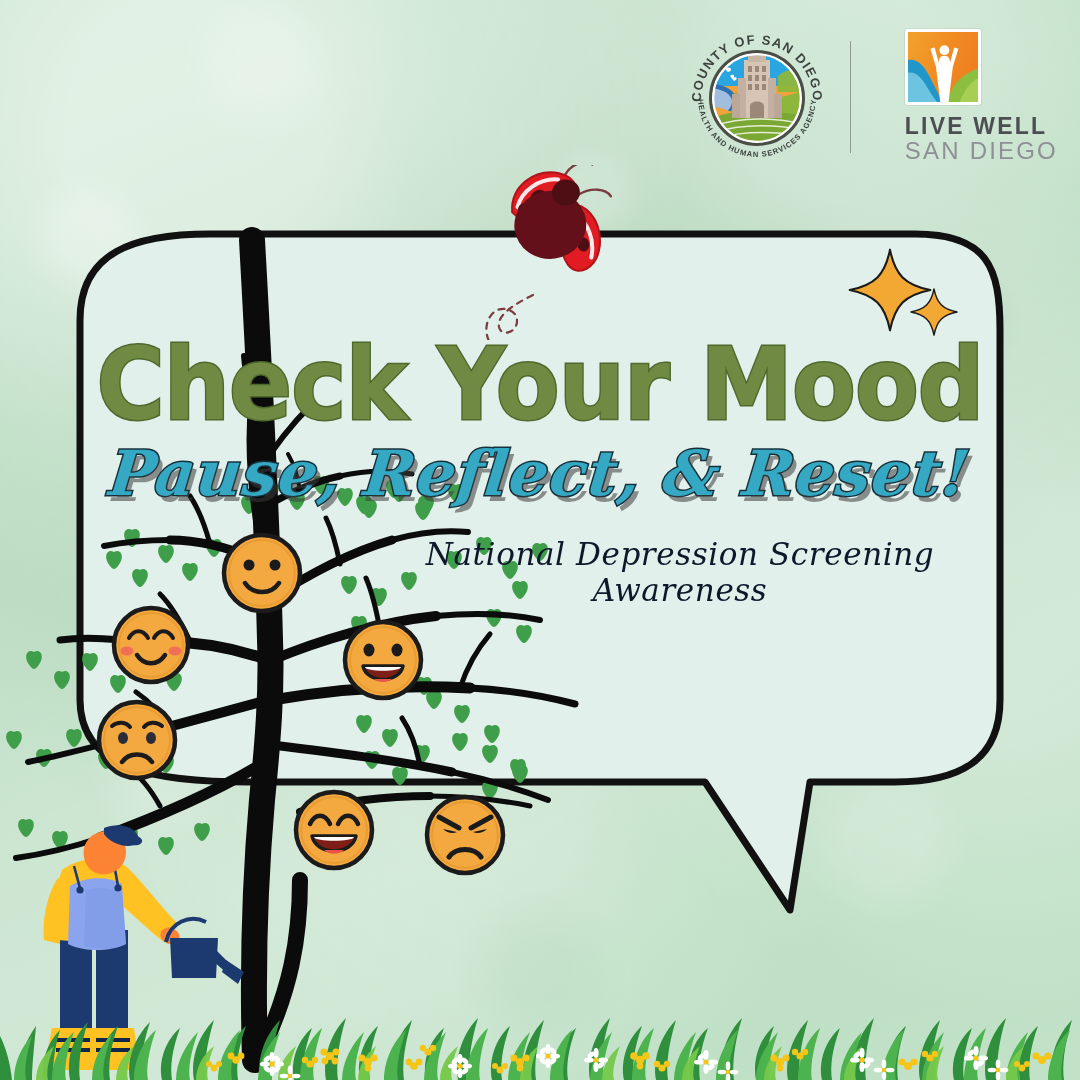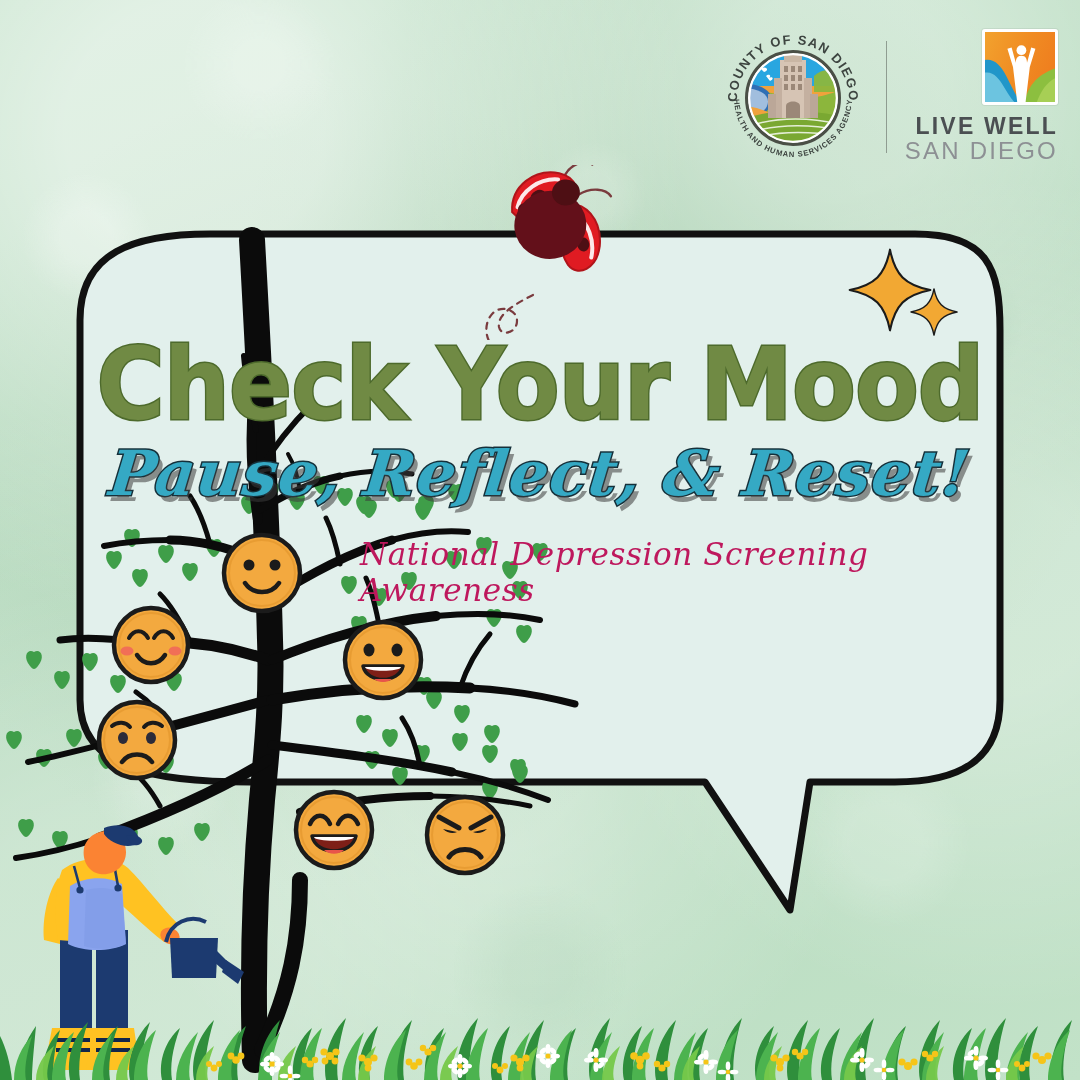--- a/index.html
+++ b/index.html
@@ -35,21 +35,21 @@
       radial-gradient(circle at 36% 62%, rgba(160,200,170,.6) 0 3%, transparent 7%),
       radial-gradient(circle at 15% 72%, rgba(255,255,255,.6) 0 2%, transparent 6%),
       radial-gradient(circle at 82% 78%, rgba(255,255,255,.5) 0 3%, transparent 7%),
       radial-gradient(circle at 50% 90%, rgba(160,200,170,.5) 0 3%, transparent 8%);
   }
 
   
   .logos{position:absolute;top:22px;right:22px;display:flex;align-items:center;gap:18px;z-index:40;}
   .logo-divider{width:1px;height:112px;background:#7e8a80;opacity:.8;}
   .county-logo{width:150px;height:150px;position:relative;}
-  .lw-block{display:flex;flex-direction:column;align-items:flex-end;}
+  .lw-block{display:flex;flex-direction:column;align-items:flex-start;margin-left:36px;}
   .lw-mark{width:70px;height:70px;border:3px solid #ffffff;box-shadow:0 0 0 1px rgba(0,0,0,.06);overflow:hidden;position:relative;border-radius:3px;}
   .lw-name{font-weight:bold;letter-spacing:2.2px;color:#4b4f52;font-size:23px;line-height:1.05;margin-top:9px;}
   .lw-sub{letter-spacing:2.2px;color:#8d9094;font-size:24px;line-height:1.1;}
 
   
   .bubble-wrap{position:absolute;left:0;top:0;width:1080px;height:1080px;z-index:20;pointer-events:none;}
 
   
   .headline{
     position:absolute;left:0;right:0;top:326px;text-align:center;z-index:34;
@@ -64,23 +64,23 @@
     position:absolute;left:0;right:0;top:437px;text-align:center;z-index:34;
     font-family:"DejaVu Serif", serif;
     font-weight:bold;font-style:italic;font-size:62px;letter-spacing:1px;
     color:#35a9c4;
     -webkit-text-stroke:3px #15303a;
     paint-order:stroke fill;
     text-shadow:5px 6px 0 rgba(60,60,60,.55);
     transform:skewX(-6deg);
   }
   .tagline{
-    position:absolute;left:360px;width:640px;top:536px;text-align:left;z-index:34;
+    position:absolute;left:360px;width:640px;top:536px;text-align:center;z-index:34;
     font-family:"DejaVu Serif", serif;font-style:italic;
-    font-size:31px;color:#be185d;letter-spacing:.6px;
+    font-size:31px;color:#0f172a;letter-spacing:.6px;
   }
 
   
   .spark{position:absolute;z-index:33;}
 </style>
 </head>
 <body>
 
 <div id="poster">
 

